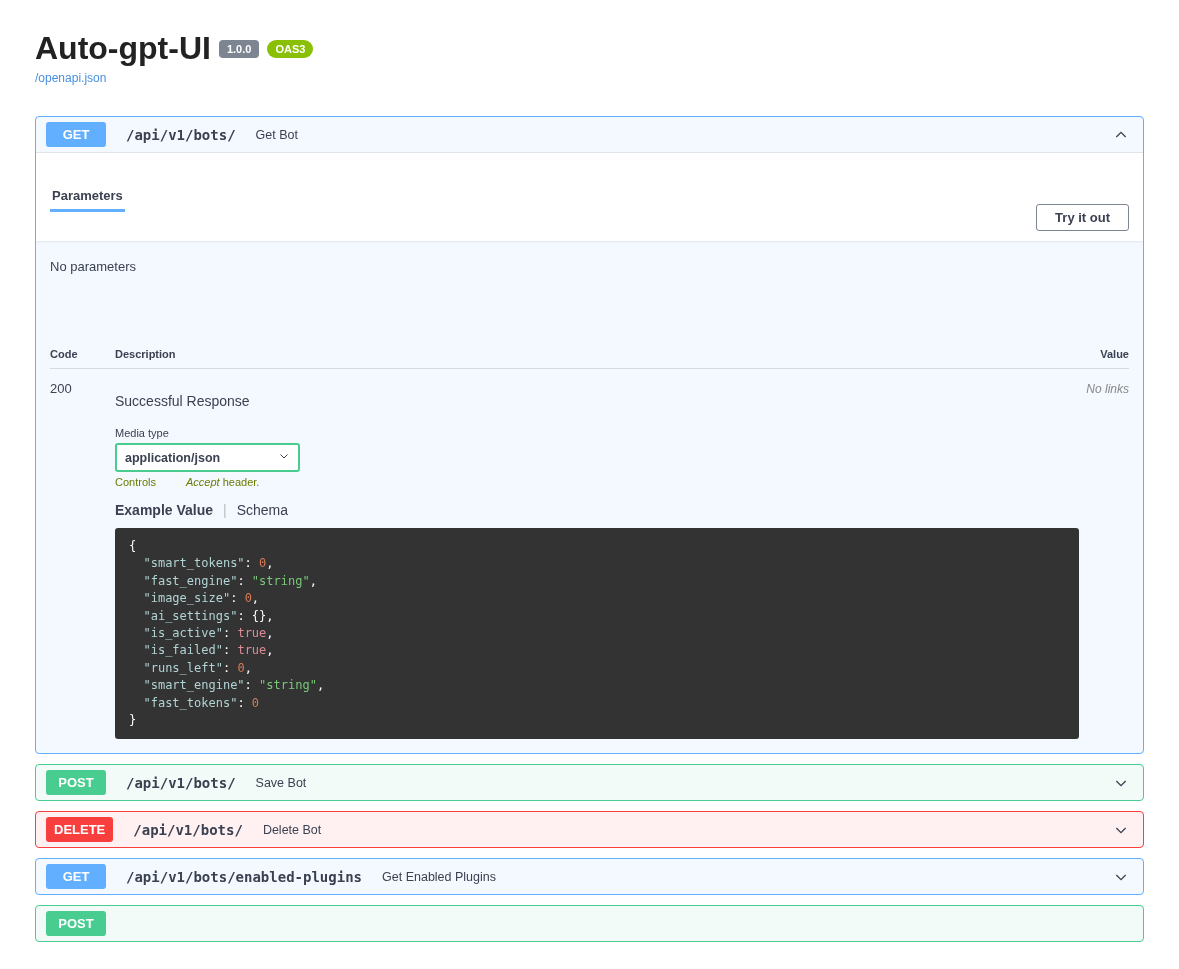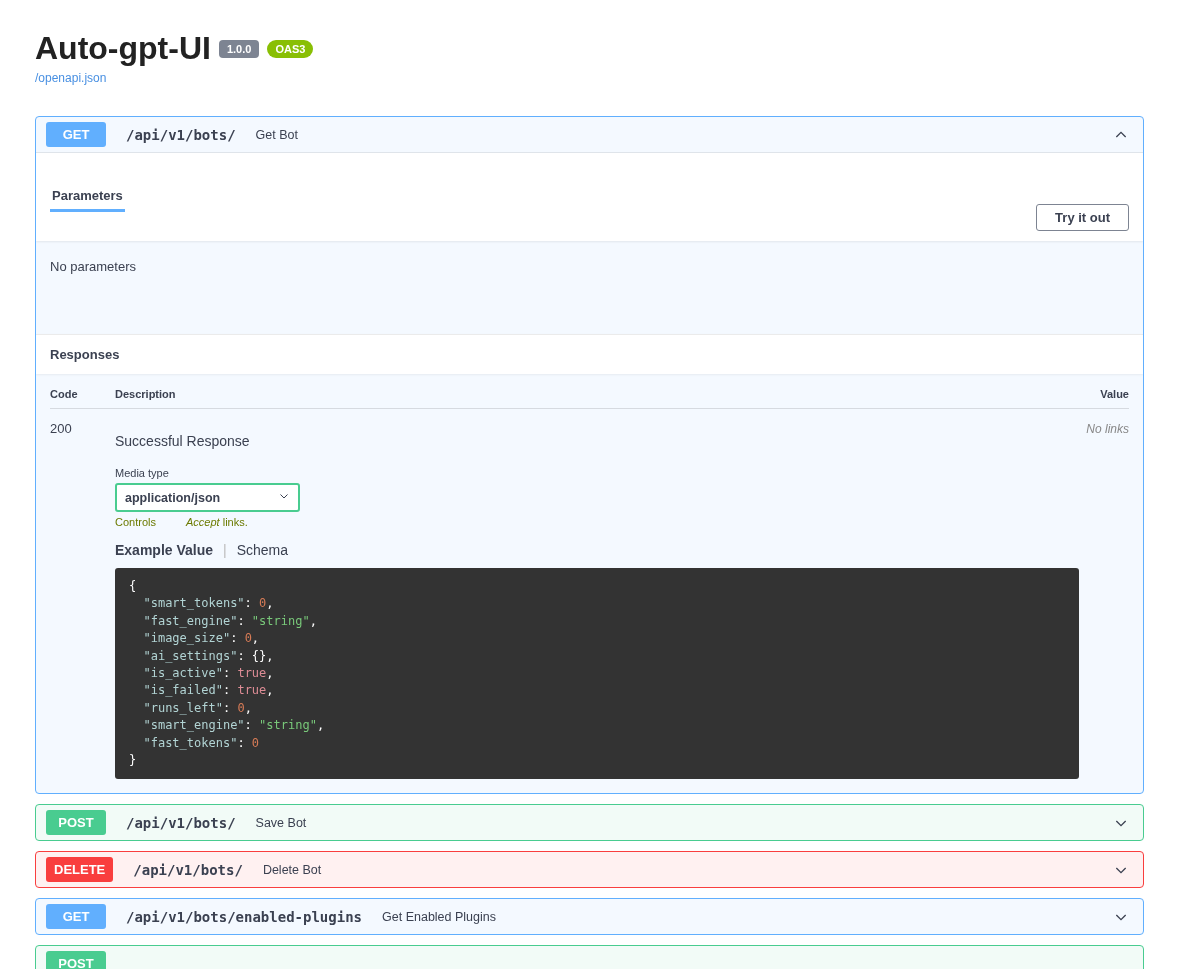--- a/index.html
+++ b/index.html
@@ -139,42 +139,41 @@
       </span>
     </div>
     <div class="opblock-body">
       <div class="section-header">
         <div class="tabs-row">
           <span class="section-tab active">Parameters</span>
         </div>
         <button class="try-btn">Try it out</button>
       </div>
       <div class="no-params">No parameters</div>
-      <div class="responses-header">Responses</div>
       <div class="responses-table">
         <div class="rt-head">
           <span class="col-code">Code</span>
           <span class="col-desc">Description</span>
           <span class="col-links">Value</span>
         </div>
         <div class="rt-row">
           <div class="col-code">200</div>
           <div class="col-desc">
             <div class="resp-desc">Successful Response</div>
             <div class="media-label">Media type</div>
             <div class="media-select">
               <span>application/json</span>
               <span>
                 <svg class="chev" width="12" height="12" viewBox="0 0 24 24">
                     <polyline points="5 9 12 16 19 9"></polyline>
                   </svg>
               </span>
             </div>
             <div class="accept-hint">
-              <span>Controls </span><span class="hd">Accept</span><span> links.</span>
+              <span>Controls </span><span class="hd">Accept</span><span> header.</span>
             </div>
             <div class="model-tabs">
               <span class="model-tab active">Example Value</span>
               <span class="model-sep">|</span>
               <span class="model-tab">Schema</span>
             </div>
             <div class="code-block" id="example-code"><span class="tk-punc">{</span>
   <span class="tk-key">"smart_tokens"</span><span class="tk-punc">:</span> <span class="tk-num">0</span><span class="tk-punc">,</span>
   <span class="tk-key">"fast_engine"</span><span class="tk-punc">:</span> <span class="tk-str">"string"</span><span class="tk-punc">,</span>
   <span class="tk-key">"image_size"</span><span class="tk-punc">:</span> <span class="tk-num">0</span><span class="tk-punc">,</span>

